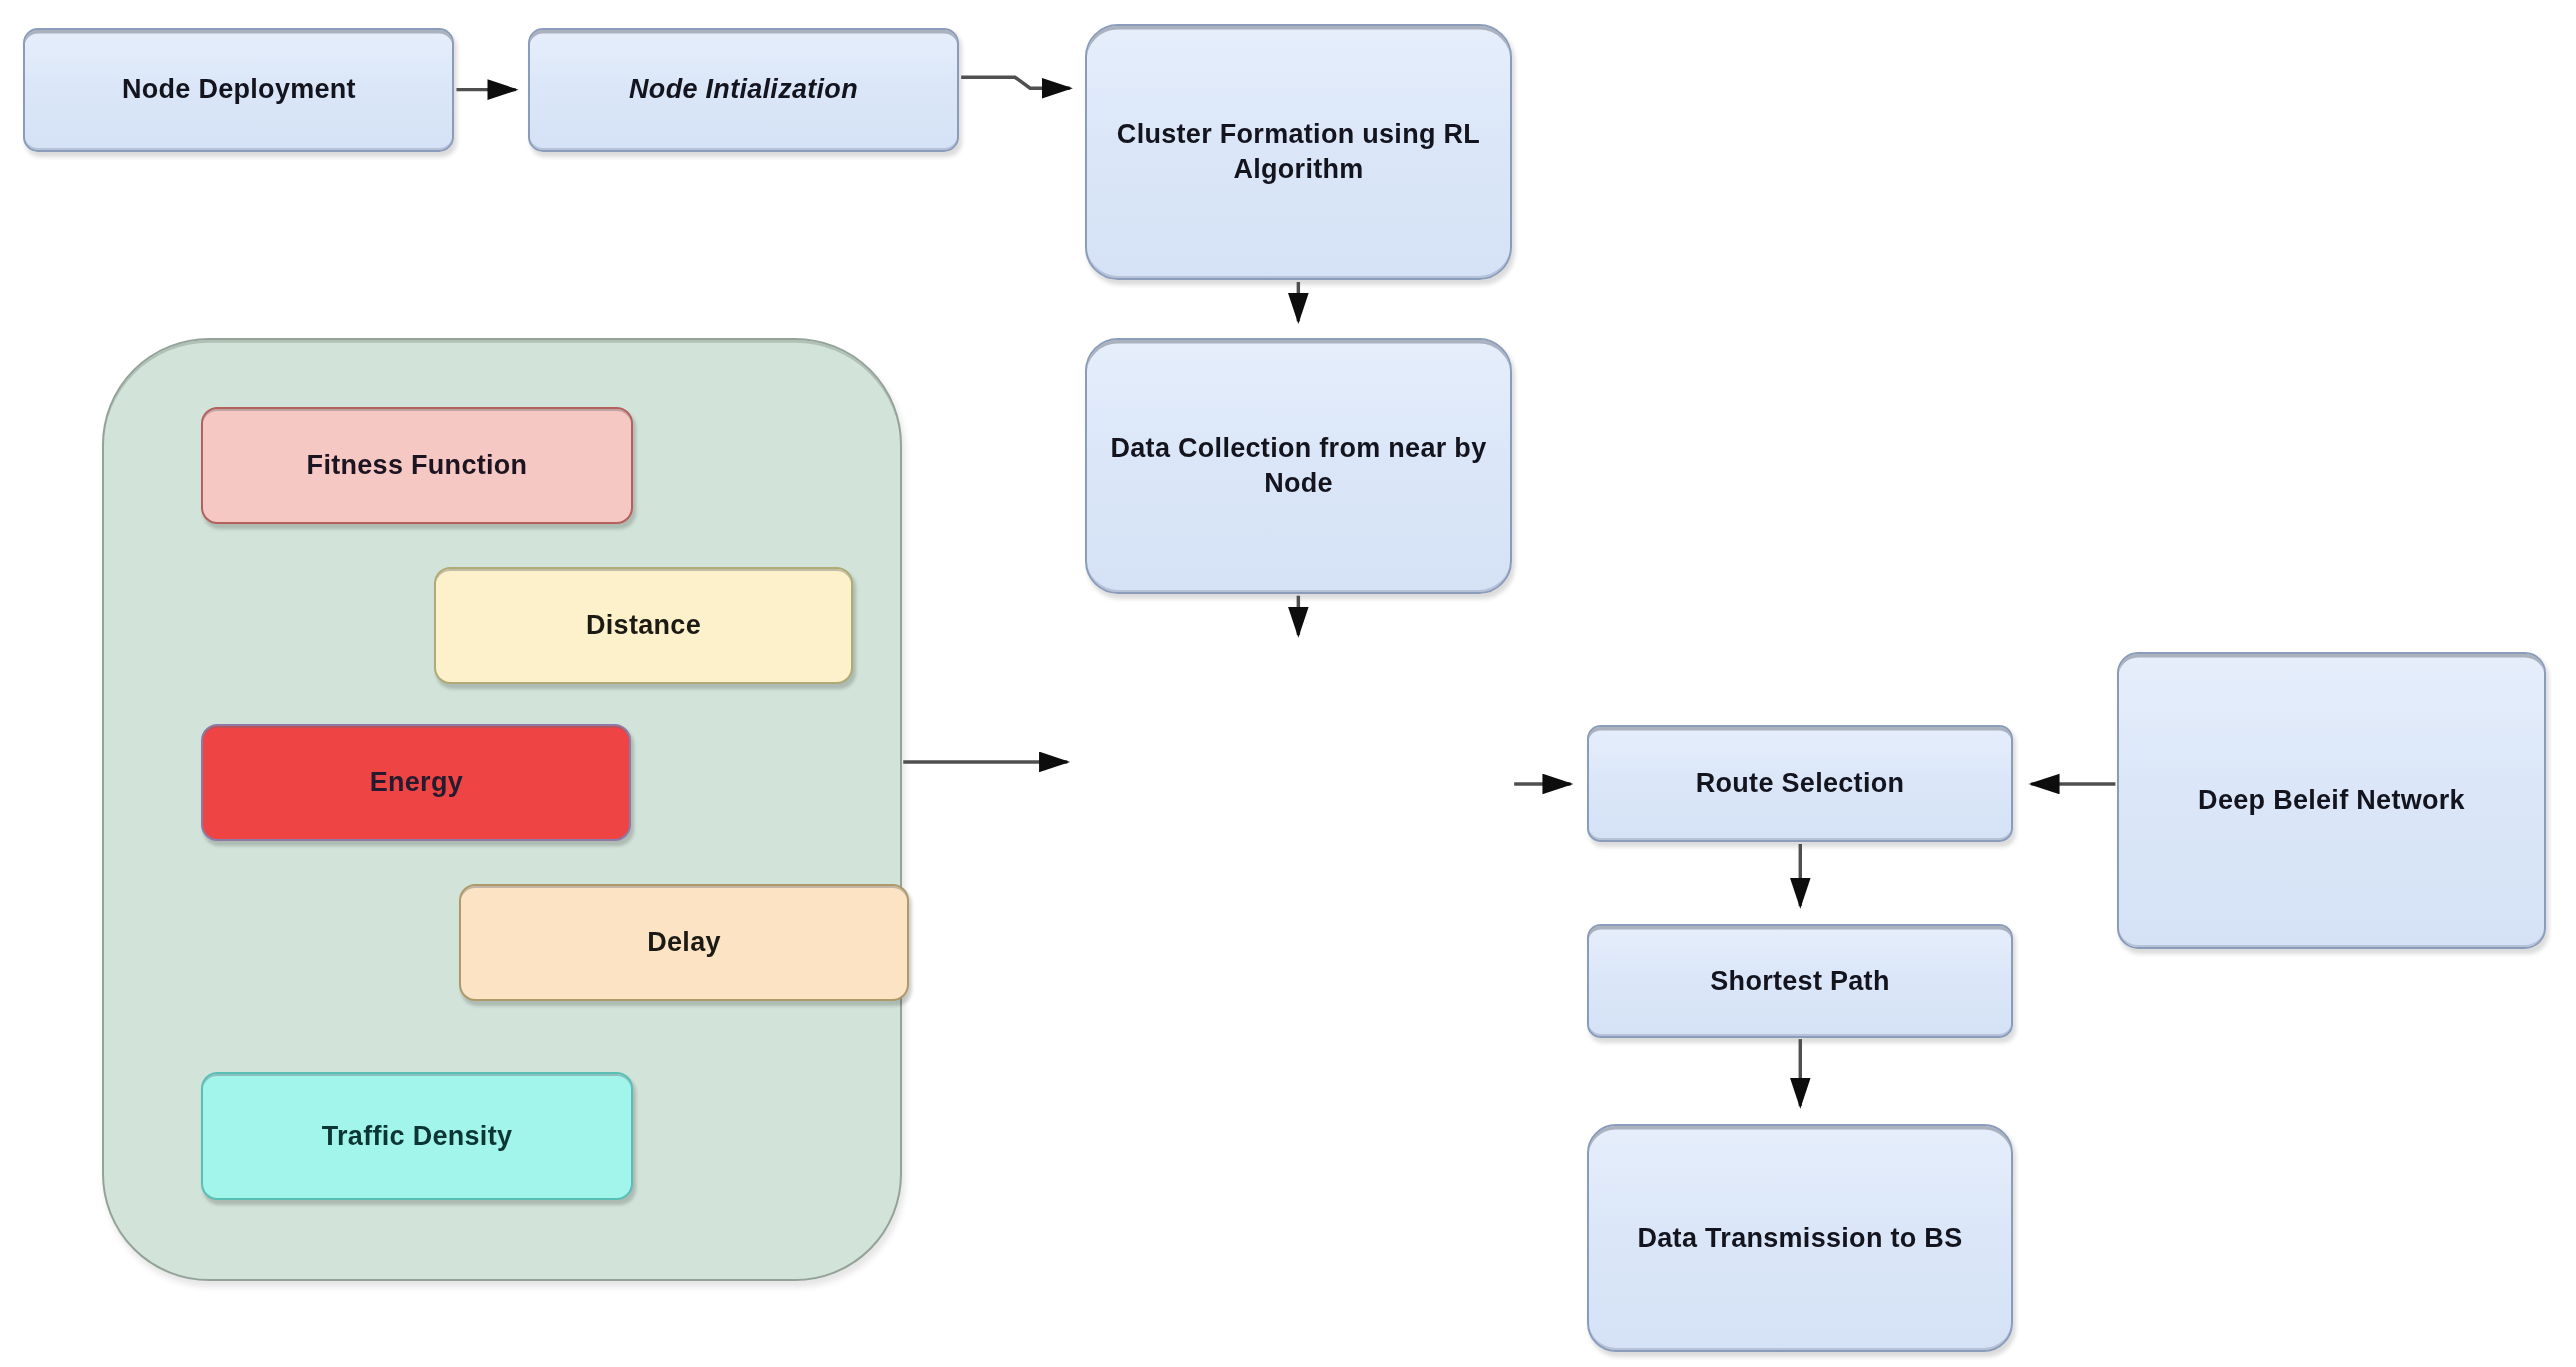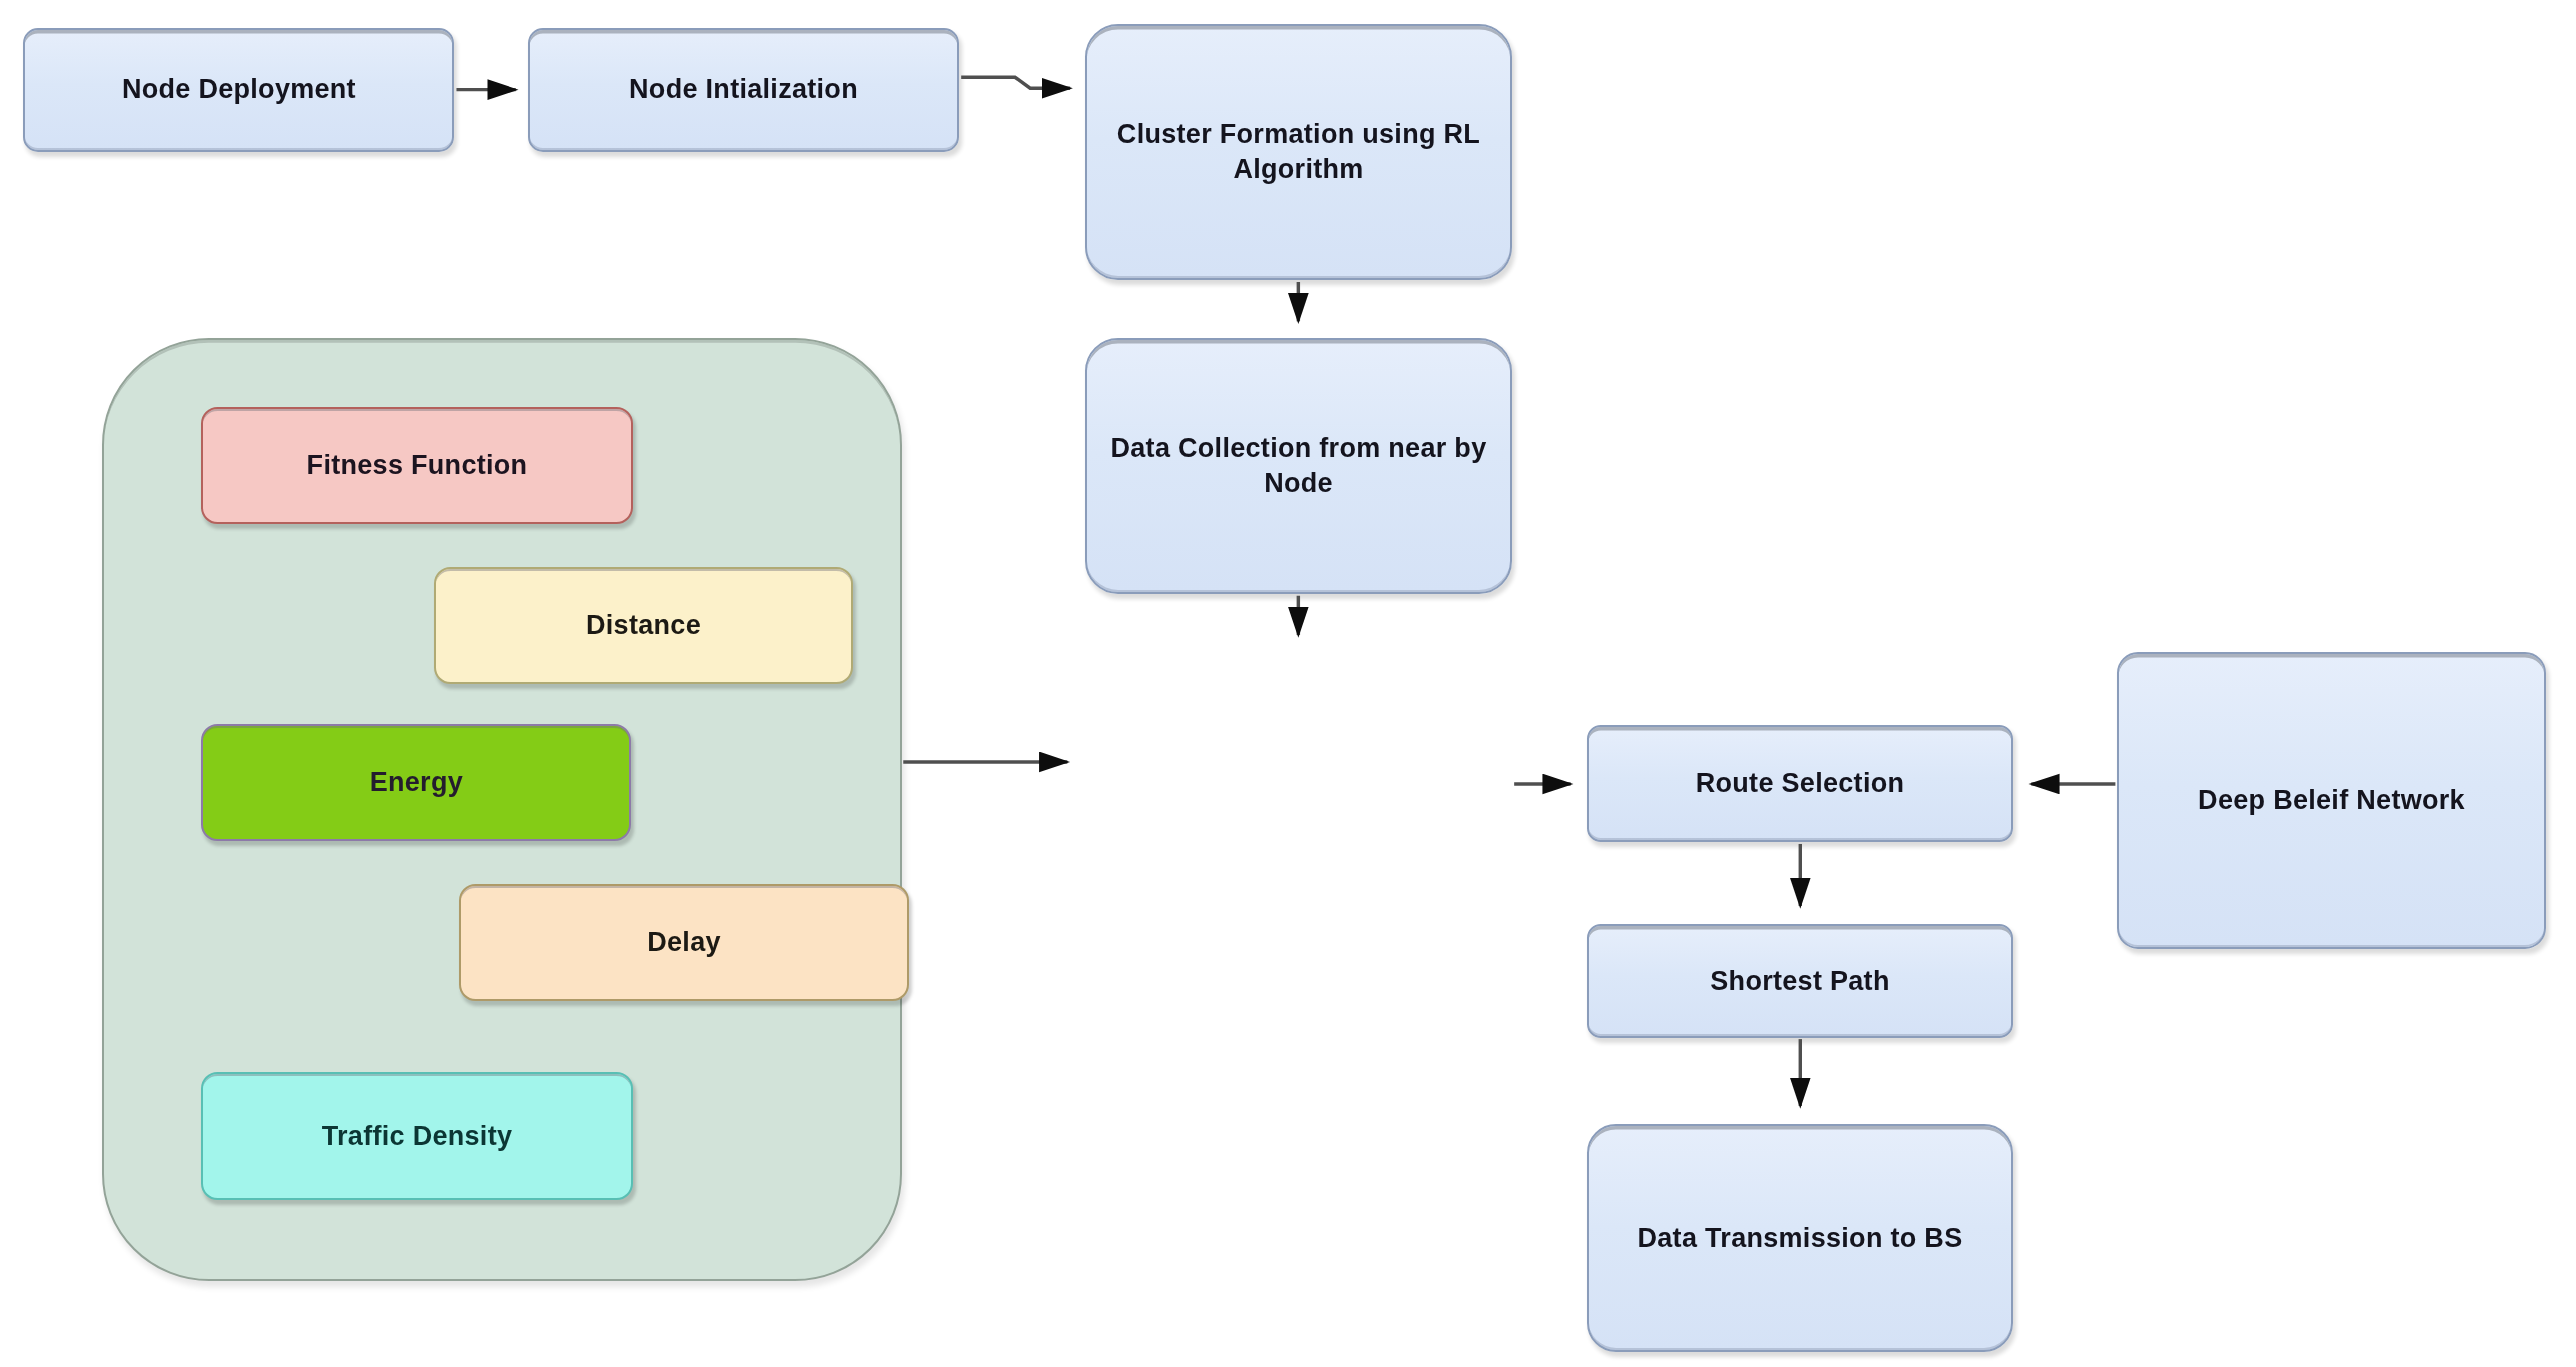--- a/index.html
+++ b/index.html
@@ -53,26 +53,26 @@
 </style>
 </head>
 <body style="--arrow: #4f4f4f; background: rgb(255, 255, 255);">
 
 <div class="stage">
 
   <div class="nd" id="n-container" style="background: rgb(210, 227, 217); border-color: rgb(147, 163, 152); color: rgb(20, 20, 30);"></div>
 
   <div class="nd chip" id="n-fitness" style="background: rgb(246, 200, 196); border-color: rgb(180, 97, 92); color: rgb(28, 20, 32);">Fitness Function</div>
   <div class="nd chip" id="n-distance" style="background: rgb(252, 241, 202); border-color: rgb(176, 170, 116); color: rgb(28, 26, 20);">Distance</div>
-  <div class="nd chip" id="n-energy" style="background: #84cc16; border-color: rgb(141, 122, 168); color: rgb(36, 28, 46); padding-left: 20px;">Energy</div>
+  <div class="nd chip" id="n-energy" style="background: #ef4444; border-color: rgb(141, 122, 168); color: rgb(36, 28, 46); padding-left: 20px;">Energy</div>
   <div class="nd chip" id="n-delay" style="background: rgb(252, 227, 196); border-color: rgb(174, 154, 104); color: rgb(28, 26, 20);">Delay</div>
   <div class="nd chip" id="n-traffic" style="background: rgb(162, 245, 235); border-color: rgb(88, 191, 180); color: rgb(12, 54, 52);">Traffic Density</div>
 
   <div class="nd blue" id="n-deploy" style="border-color: rgb(138, 156, 186); color: rgb(20, 20, 30);">Node Deployment</div>
-  <div class="nd blue" id="n-init" style="border-color: rgb(138, 156, 186); color: rgb(20, 20, 30);">Node Intialization</div>
+  <div class="nd blue" id="n-init" style="border-color: rgb(138, 156, 186); color: rgb(20, 20, 30); font-style: italic;">Node Intialization</div>
   <div class="nd blue" id="n-cluster" style="border-color: rgb(138, 156, 186); color: rgb(20, 20, 30);">Cluster Formation using RL Algorithm</div>
   <div class="nd blue" id="n-datacol" style="border-color: rgb(138, 156, 186); color: rgb(20, 20, 30);">Data Collection from near by Node</div>
   <div class="nd blue" id="n-route" style="border-color: rgb(138, 156, 186); color: rgb(20, 20, 30);">Route Selection</div>
   <div class="nd blue" id="n-dbn" style="border-color: rgb(138, 156, 186); color: rgb(20, 20, 30);">Deep Beleif Network</div>
   <div class="nd blue" id="n-trans" style="border-color: rgb(138, 156, 186); color: rgb(20, 20, 30);">Data Transmission to BS</div>
   <div class="nd blue" id="n-short" style="border-color: rgb(138, 156, 186); color: rgb(20, 20, 30);">Shortest Path</div>
 
   <svg class="edges" width="2576" height="1368" viewBox="0 0 3736 1984">
     <defs>
       <marker id="ah" markerWidth="10" markerHeight="8" refX="8.2" refY="3" orient="auto" markerUnits="strokeWidth">

